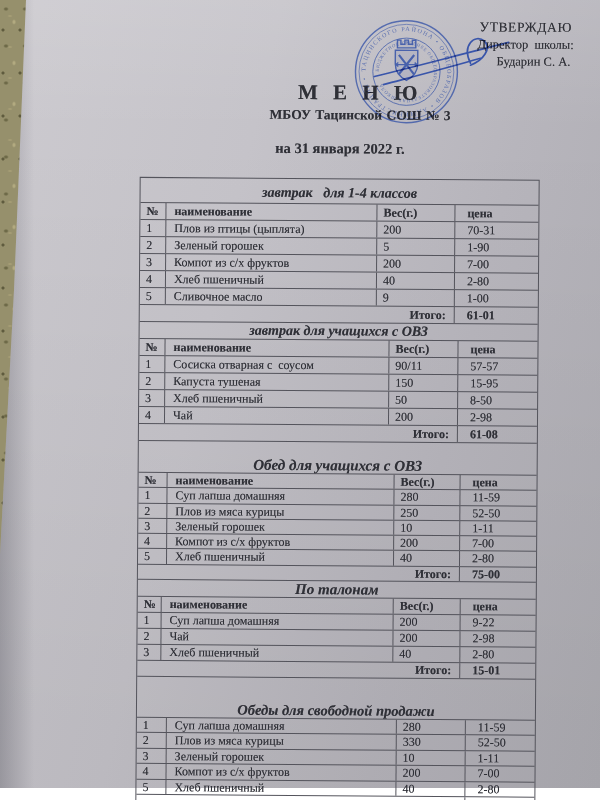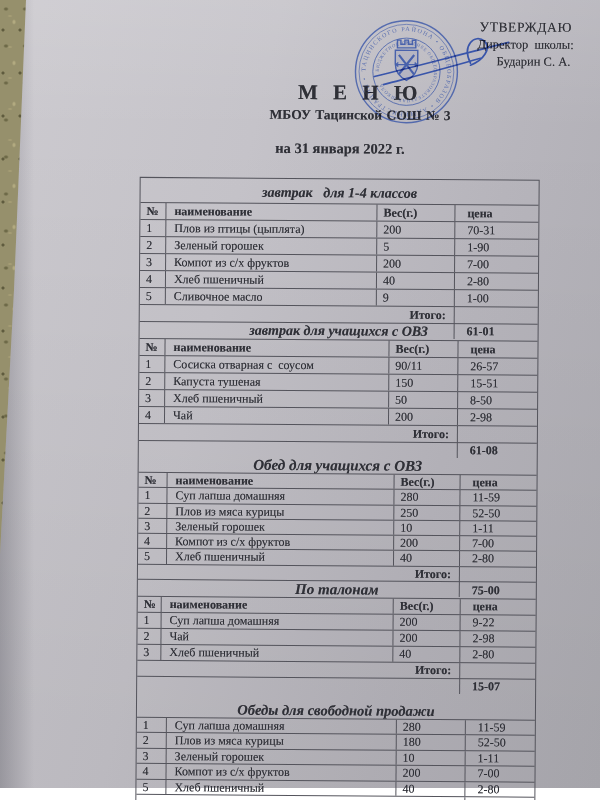--- a/index.html
+++ b/index.html
@@ -62,21 +62,21 @@
   .c-num{padding-left:6px;}
   .c-w{padding-left:6px;}
   .c-p{padding-left:12px;}
   .t-head .c{font-weight:bold;}
   .total-row{display:grid;grid-template-columns:calc(var(--w1) + var(--w2) + var(--w3)) 1fr;
     height:var(--rh);line-height:var(--rh);border-top:1px solid var(--line);
     border-bottom:1px solid var(--line);}
   .sec:last-child .total-row{border-bottom:none;}
   .total-label{text-align:right;padding-right:8px;font-weight:bold;
     border-right:1px solid var(--line);}
-  .total-value{padding-left:12px;font-weight:bold;margin-top:16px;}
+  .total-value{padding-left:12px;font-weight:bold;}
   .g2{height:15px;}
   .g4{height:24px;}
 </style>
 </head>
 <body>
 
 <div class="scene">
   <div class="paper">
     <div class="tilt">
 
@@ -173,27 +173,27 @@
             <div class="t-row t-head">
               <div class="c c-num">№</div>
               <div class="c c-name">наименование</div>
               <div class="c c-w">Вес(г.)</div>
               <div class="c c-p">цена</div>
             </div>
             <div class="t-row">
               <div class="c c-num">1</div>
               <div class="c c-name">Сосиска отварная с&nbsp; соусом</div>
               <div class="c c-w">90/11</div>
-              <div class="c c-p">26-57</div>
+              <div class="c c-p">57-57</div>
             </div>
             <div class="t-row">
               <div class="c c-num">2</div>
               <div class="c c-name">Капуста тушеная</div>
               <div class="c c-w">150</div>
-              <div class="c c-p">15-51</div>
+              <div class="c c-p">15-95</div>
             </div>
             <div class="t-row">
               <div class="c c-num">3</div>
               <div class="c c-name">Хлеб пшеничный</div>
               <div class="c c-w">50</div>
               <div class="c c-p">8-50</div>
             </div>
             <div class="t-row">
               <div class="c c-num">4</div>
               <div class="c c-name">Чай</div>
@@ -270,36 +270,36 @@
               <div class="c c-p">2-98</div>
             </div>
             <div class="t-row">
               <div class="c c-num">3</div>
               <div class="c c-name">Хлеб пшеничный</div>
               <div class="c c-w">40</div>
               <div class="c c-p">2-80</div>
             </div>
             <div class="total-row">
               <div class="total-label">Итого:</div>
-              <div class="total-value">15-07</div>
+              <div class="total-value">15-01</div>
             </div>
           </div>
           <div class="gap g4"></div>
           <div class="sec s4">
             <div class="sec-title">Обеды для свободной продажи</div>
             <div class="t-row">
               <div class="c c-num">1</div>
               <div class="c c-name">Суп лапша домашняя</div>
               <div class="c c-w">280</div>
               <div class="c c-p">11-59</div>
             </div>
             <div class="t-row">
               <div class="c c-num">2</div>
               <div class="c c-name">Плов из мяса курицы</div>
-              <div class="c c-w">180</div>
+              <div class="c c-w">330</div>
               <div class="c c-p">52-50</div>
             </div>
             <div class="t-row">
               <div class="c c-num">3</div>
               <div class="c c-name">Зеленый горошек</div>
               <div class="c c-w">10</div>
               <div class="c c-p">1-11</div>
             </div>
             <div class="t-row">
               <div class="c c-num">4</div>

